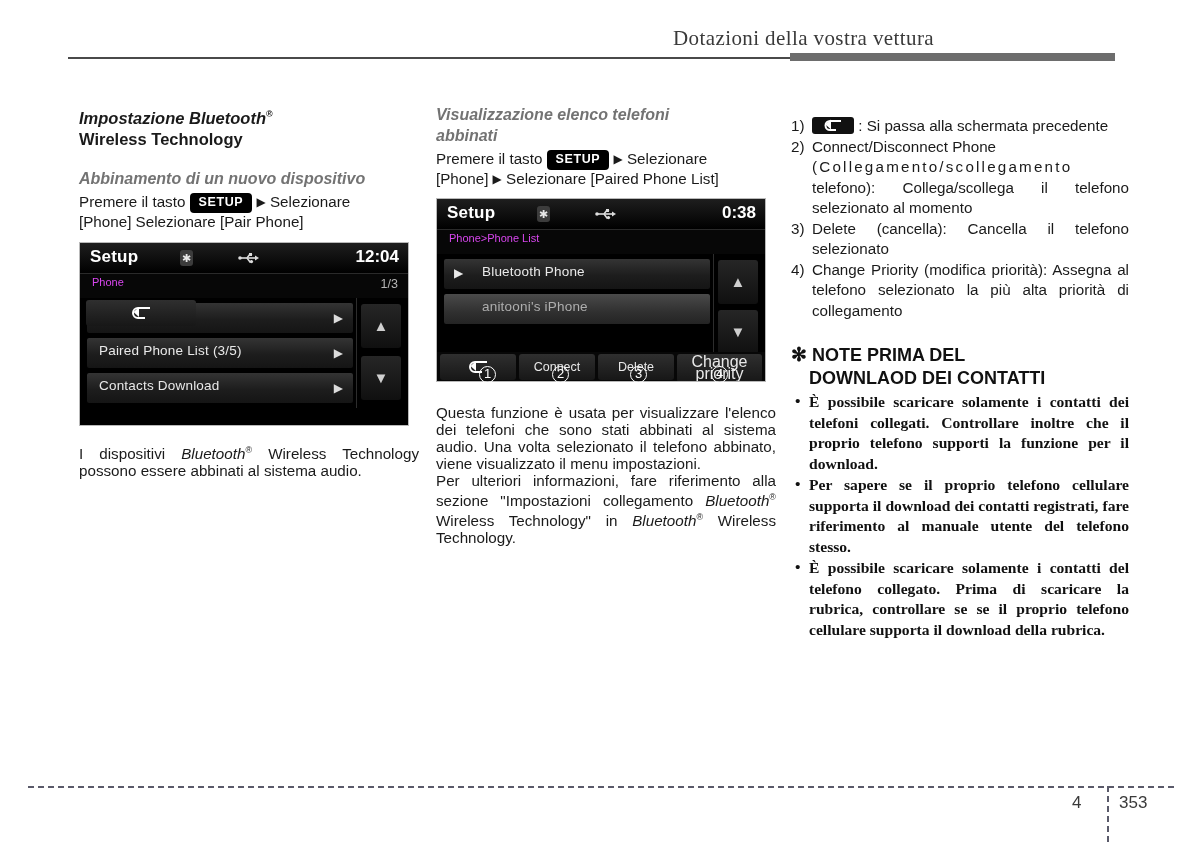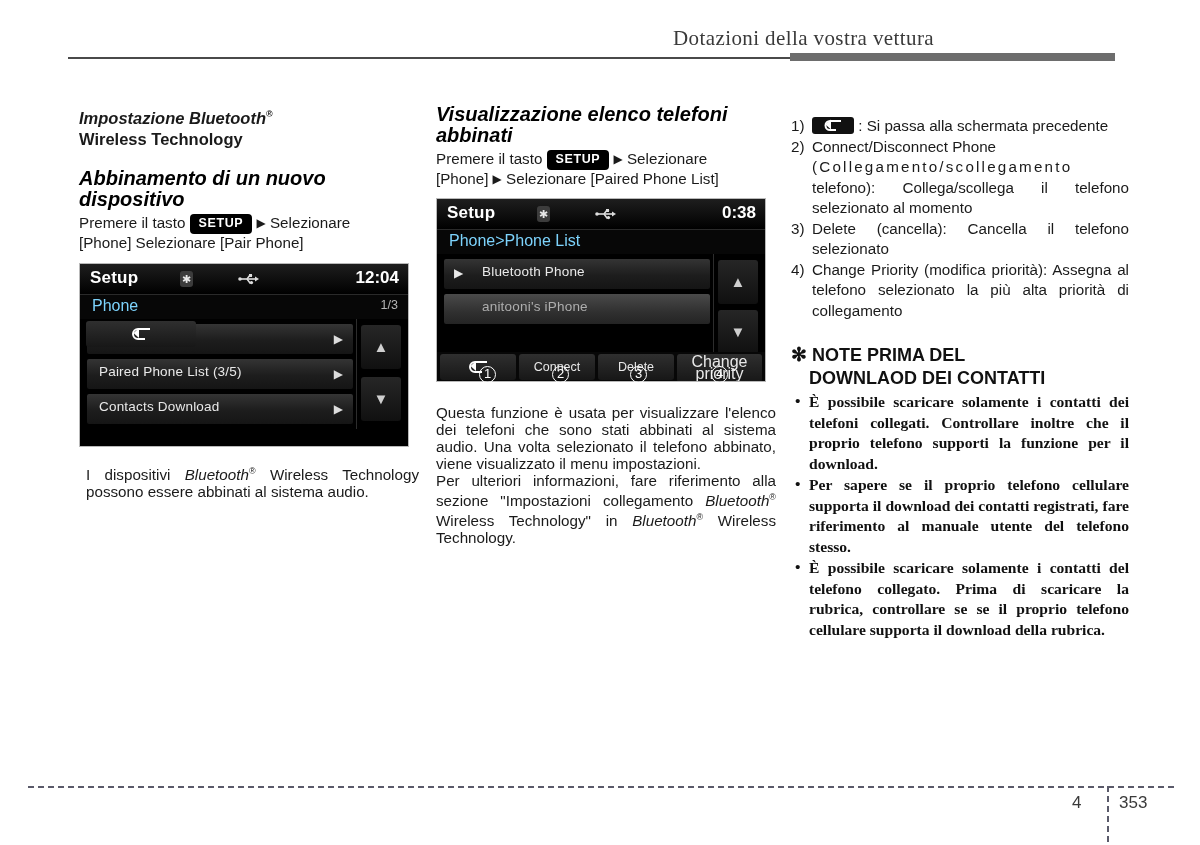--- a/index.html
+++ b/index.html
@@ -22,21 +22,21 @@
   .col{position:absolute;top:104px;width:340px;}
   .col-left{left:79px;}
   .col-mid{left:436px;}
   .col-right{left:791px;width:338px;}
 
   h3.section-title{
     margin:0;font-style:italic;font-weight:bold;font-size:16.5px;line-height:21px;color:#1a1a1a;
   }
   h3.section-title .upright{font-style:normal;}
   .sub-title{
-    margin:18px 0 4px 0;font-style:italic;font-weight:bold;font-size:20px;line-height:21px;color:#000000;
+    margin:18px 0 4px 0;font-style:italic;font-weight:bold;font-size:16px;line-height:21px;color:#737373;
   }
   .body-text{
     font-size:15.2px;line-height:17px;color:#1a1a1a;margin:0;
     text-align:justify;
   }
   .body-text.noj{text-align:left;}
   .reg{font-size:9px;vertical-align:super;}
   .ital{font-style:italic;}
 
   
@@ -66,21 +66,21 @@
   }
   .bt-icon{
     position:absolute;left:100px;top:7px;width:13px;height:16px;border-radius:3px;
     background:#3c3c3c;color:#e8e8e8;font-size:11px;line-height:16px;text-align:center;
   }
   .usb-icon{position:absolute;left:158px;top:9px;width:22px;height:12px;}
   .dev-breadcrumb{
     position:relative;height:24px;background:#070707;
   }
   .dev-breadcrumb .bc-text{
-    position:absolute;left:12px;top:2px;color:#7dd3fc;font-size:16px;
+    position:absolute;left:12px;top:2px;color:#d946ef;font-size:11px;
   }
   .dev-breadcrumb .bc-page{
     position:absolute;right:10px;top:3px;color:#b5b5b5;font-size:12.5px;
   }
   .dev-body{position:relative;}
   .row{
     position:absolute;left:6px;height:30px;
     background:linear-gradient(#343434,#1d1d1d 55%,#151515);
     border-radius:3px;border:1px solid #000;
   }
@@ -210,21 +210,21 @@
       </div>
       <div class="fbtn one-line" style="left:6px;bottom:2px;width:110px;height:26px;">
         <svg width="22" height="14" viewBox="0 0 22 14" style="margin-top:6px;">
           <path d="M20 2 H8 a5 5 0 0 0 0 10 H15" stroke="#fff" stroke-width="2" fill="none"></path>
           <path d="M9 1 L3.5 6 L9 11 Z" fill="#fff"></path>
         </svg>
       </div>
     </div>
   </div>
 
-  <p class="body-text" style="margin-top:16px;margin-left:7px;">
+  <p class="body-text" style="margin-top:16px;">
     <span>I dispositivi </span><span class="ital">Bluetooth</span><span class="reg">®</span><span> Wireless Technology possono essere abbinati al sistema audio.</span>
   </p>
 </div>
 
 <div class="col col-mid">
 
   <div class="sub-title" style="margin-top:0;">
     <span>Visualizzazione elenco telefoni</span><br>
     <span>abbinati</span>
   </div>

